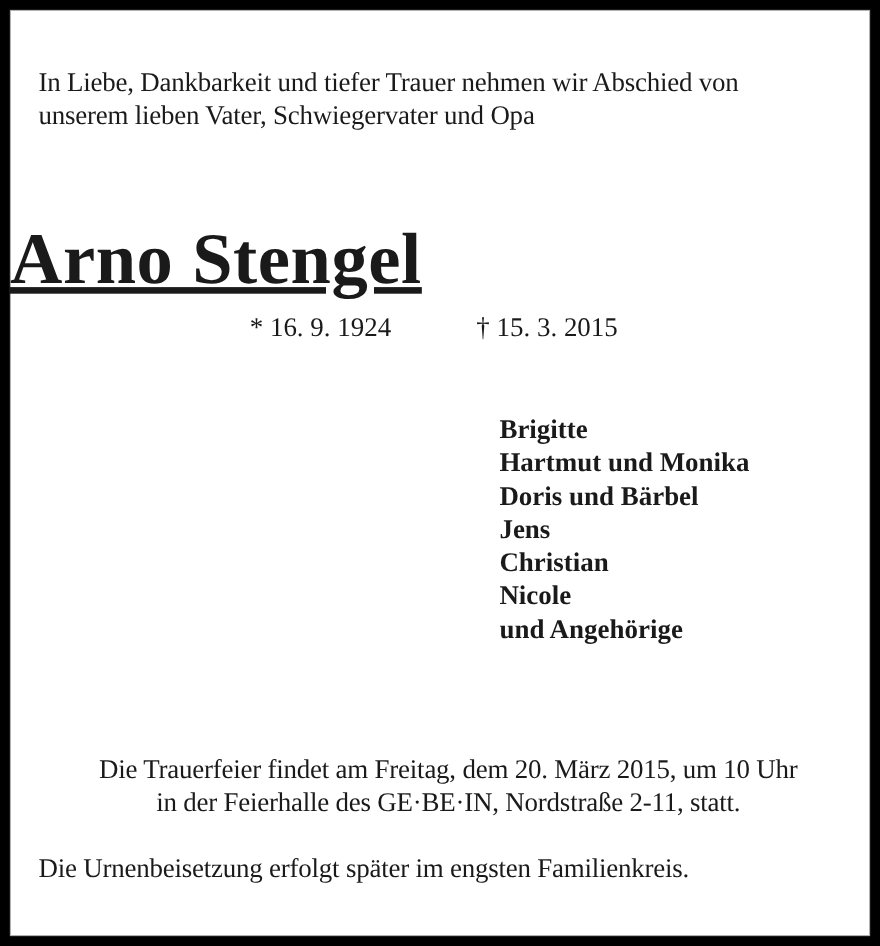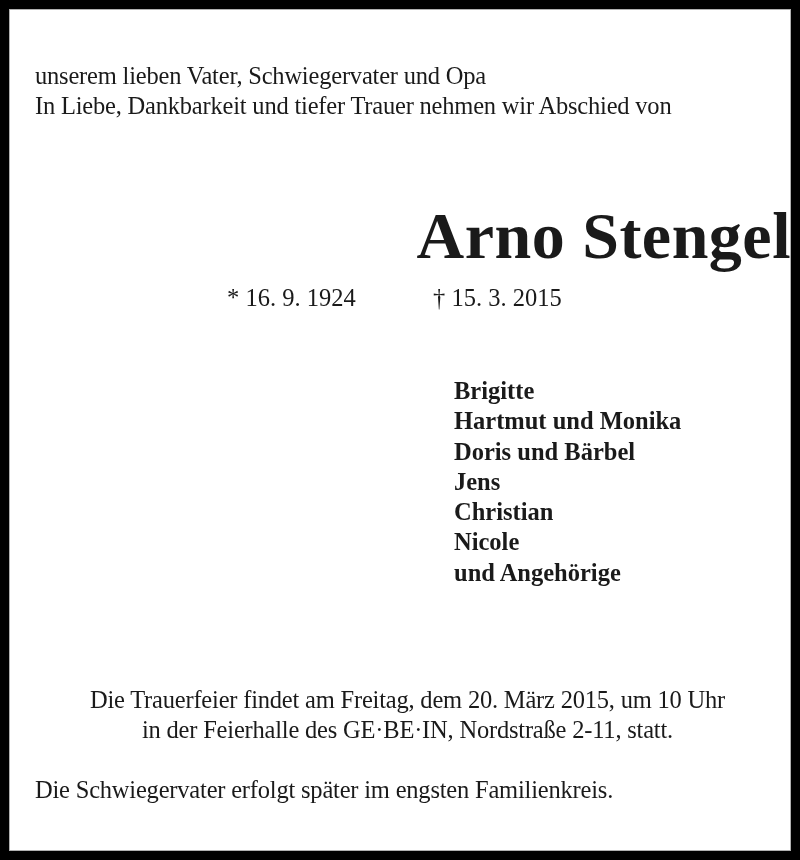--- a/index.html
+++ b/index.html
@@ -25,25 +25,26 @@
       width: 740px;
       font-size: 24.5px;
       line-height: 30px;
       letter-spacing: -0.2px;
     }
     .intro span { display: block; white-space: nowrap; }
     .name {
       position: absolute;
       left: 0; width: 782px;
       top: 192px;
-      text-align: right;
+      text-align: left;
       font-size: 66px;
       font-weight: bold;
       line-height: 70px;
       letter-spacing: 0.5px;
+      text-decoration: underline;
     }
     .dates {
       position: absolute;
       top: 274px;
       font-size: 24.5px;
       line-height: 30px;
     }
     .born { left: 218px; }
     .died { left: 424px; }
     .mourners {
@@ -72,22 +73,22 @@
       line-height: 30px;
       letter-spacing: -0.2px;
       white-space: nowrap;
     }
   </style>
 </head>
 <body>
 
 <div class="card">
   <div class="intro">
+    <span>In Liebe, Dankbarkeit und tiefer Trauer nehmen wir Abschied von</span>
     <span>unserem lieben Vater, Schwiegervater und Opa</span>
-    <span>In Liebe, Dankbarkeit und tiefer Trauer nehmen wir Abschied von</span>
   </div>
 
   <div class="name">Arno Stengel</div>
 
   <div class="dates born">* 16. 9. 1924</div>
   <div class="dates died">† 15. 3. 2015</div>
 
   <div class="mourners">
     <span>Brigitte</span>
     <span>Hartmut und Monika</span>
@@ -96,14 +97,14 @@
     <span>Christian</span>
     <span>Nicole</span>
     <span>und Angehörige</span>
   </div>
 
   <div class="service">
     <span>Die Trauerfeier findet am Freitag, dem 20. März 2015, um 10 Uhr</span>
     <span>in der Feierhalle des GE·BE·IN, Nordstraße 2-11, statt.</span>
   </div>
 
-  <div class="burial">Die Schwiegervater erfolgt später im engsten Familienkreis.</div>
+  <div class="burial">Die Urnenbeisetzung erfolgt später im engsten Familienkreis.</div>
 </div>
 
 </body></html>

